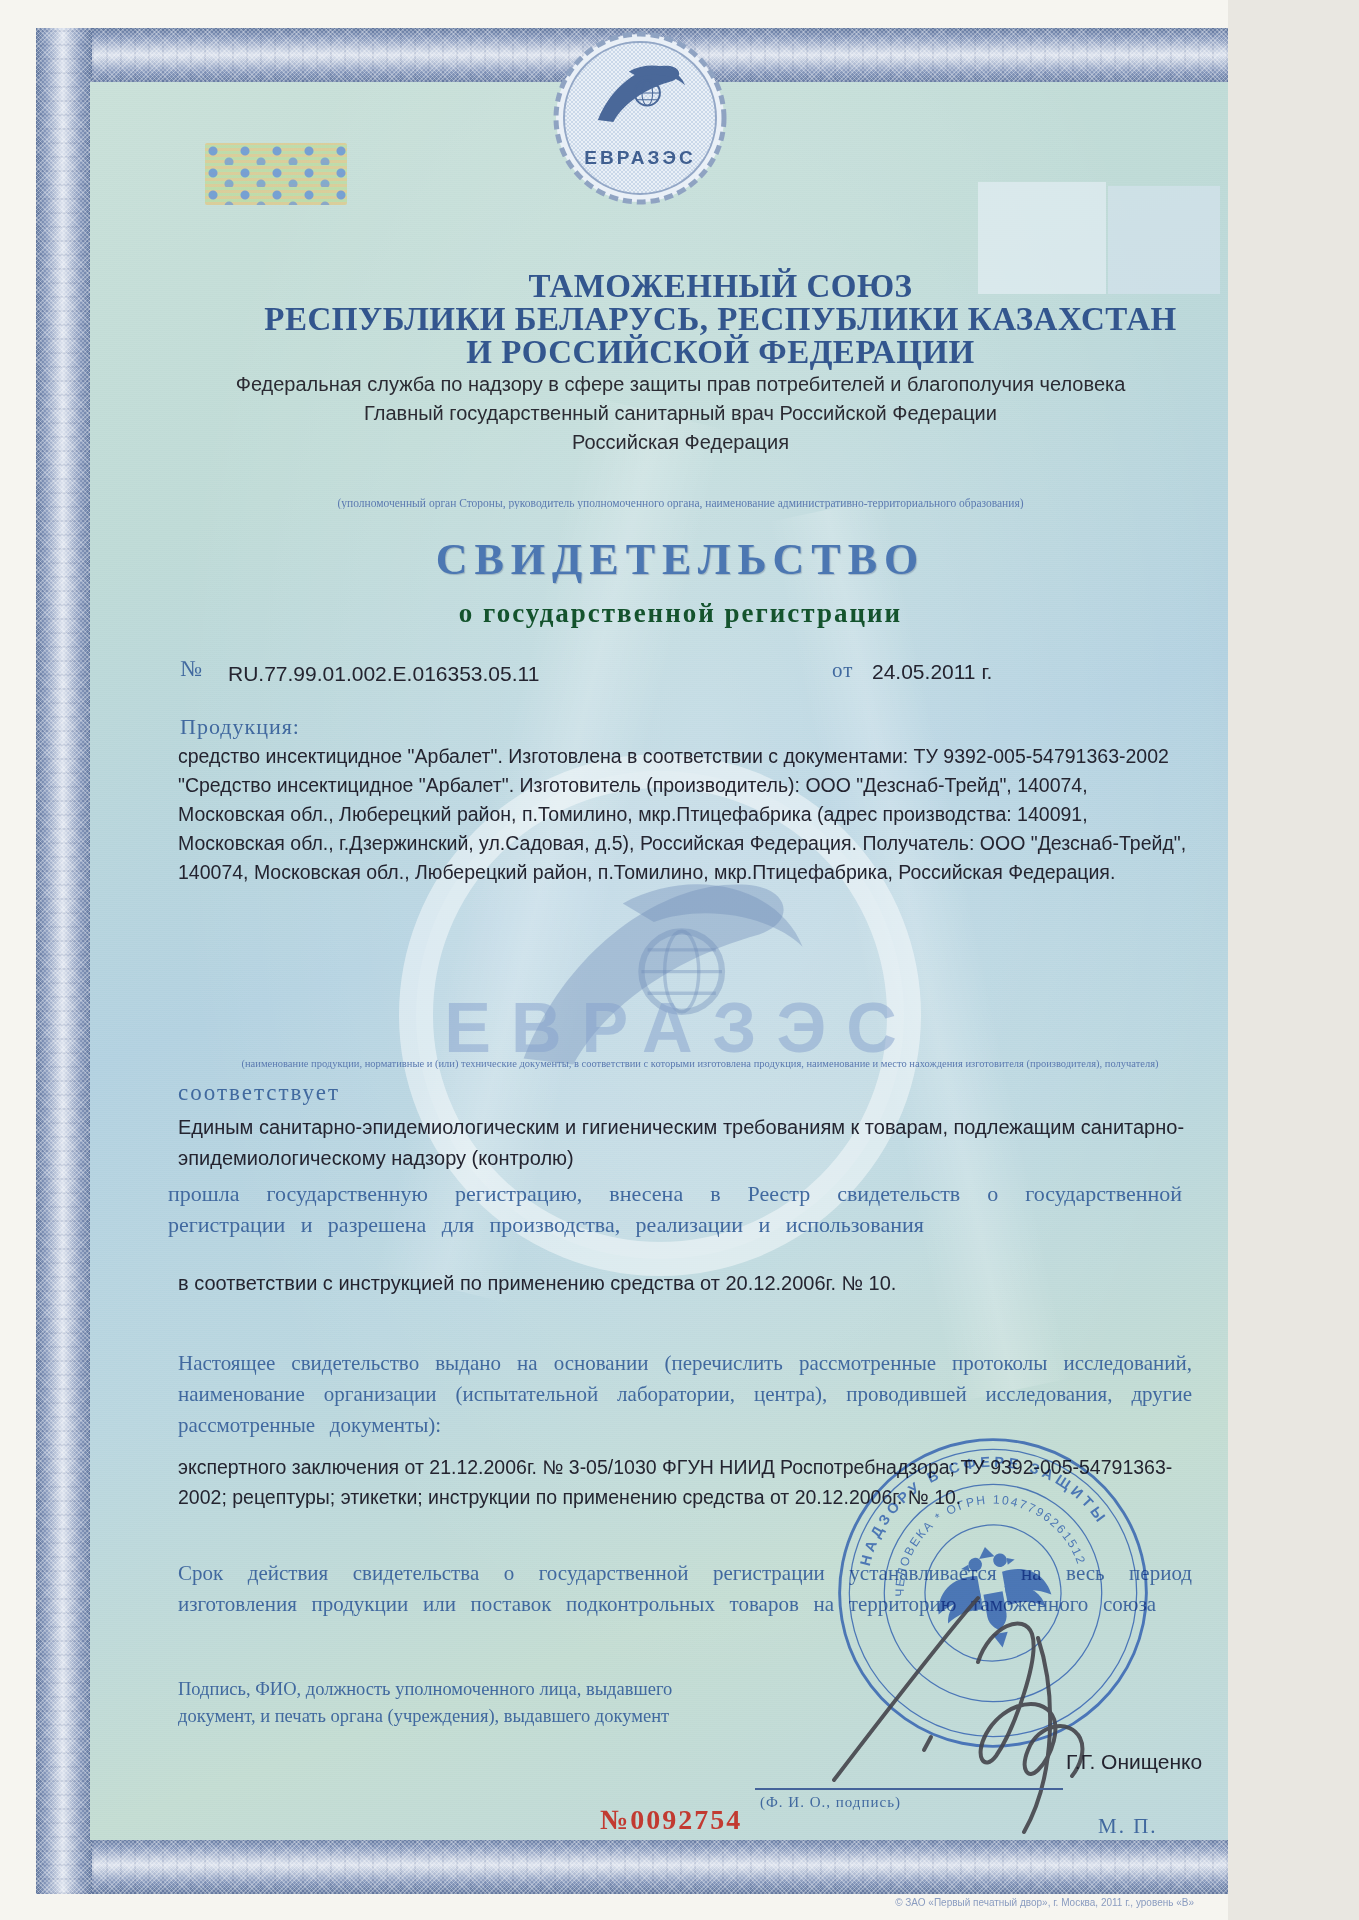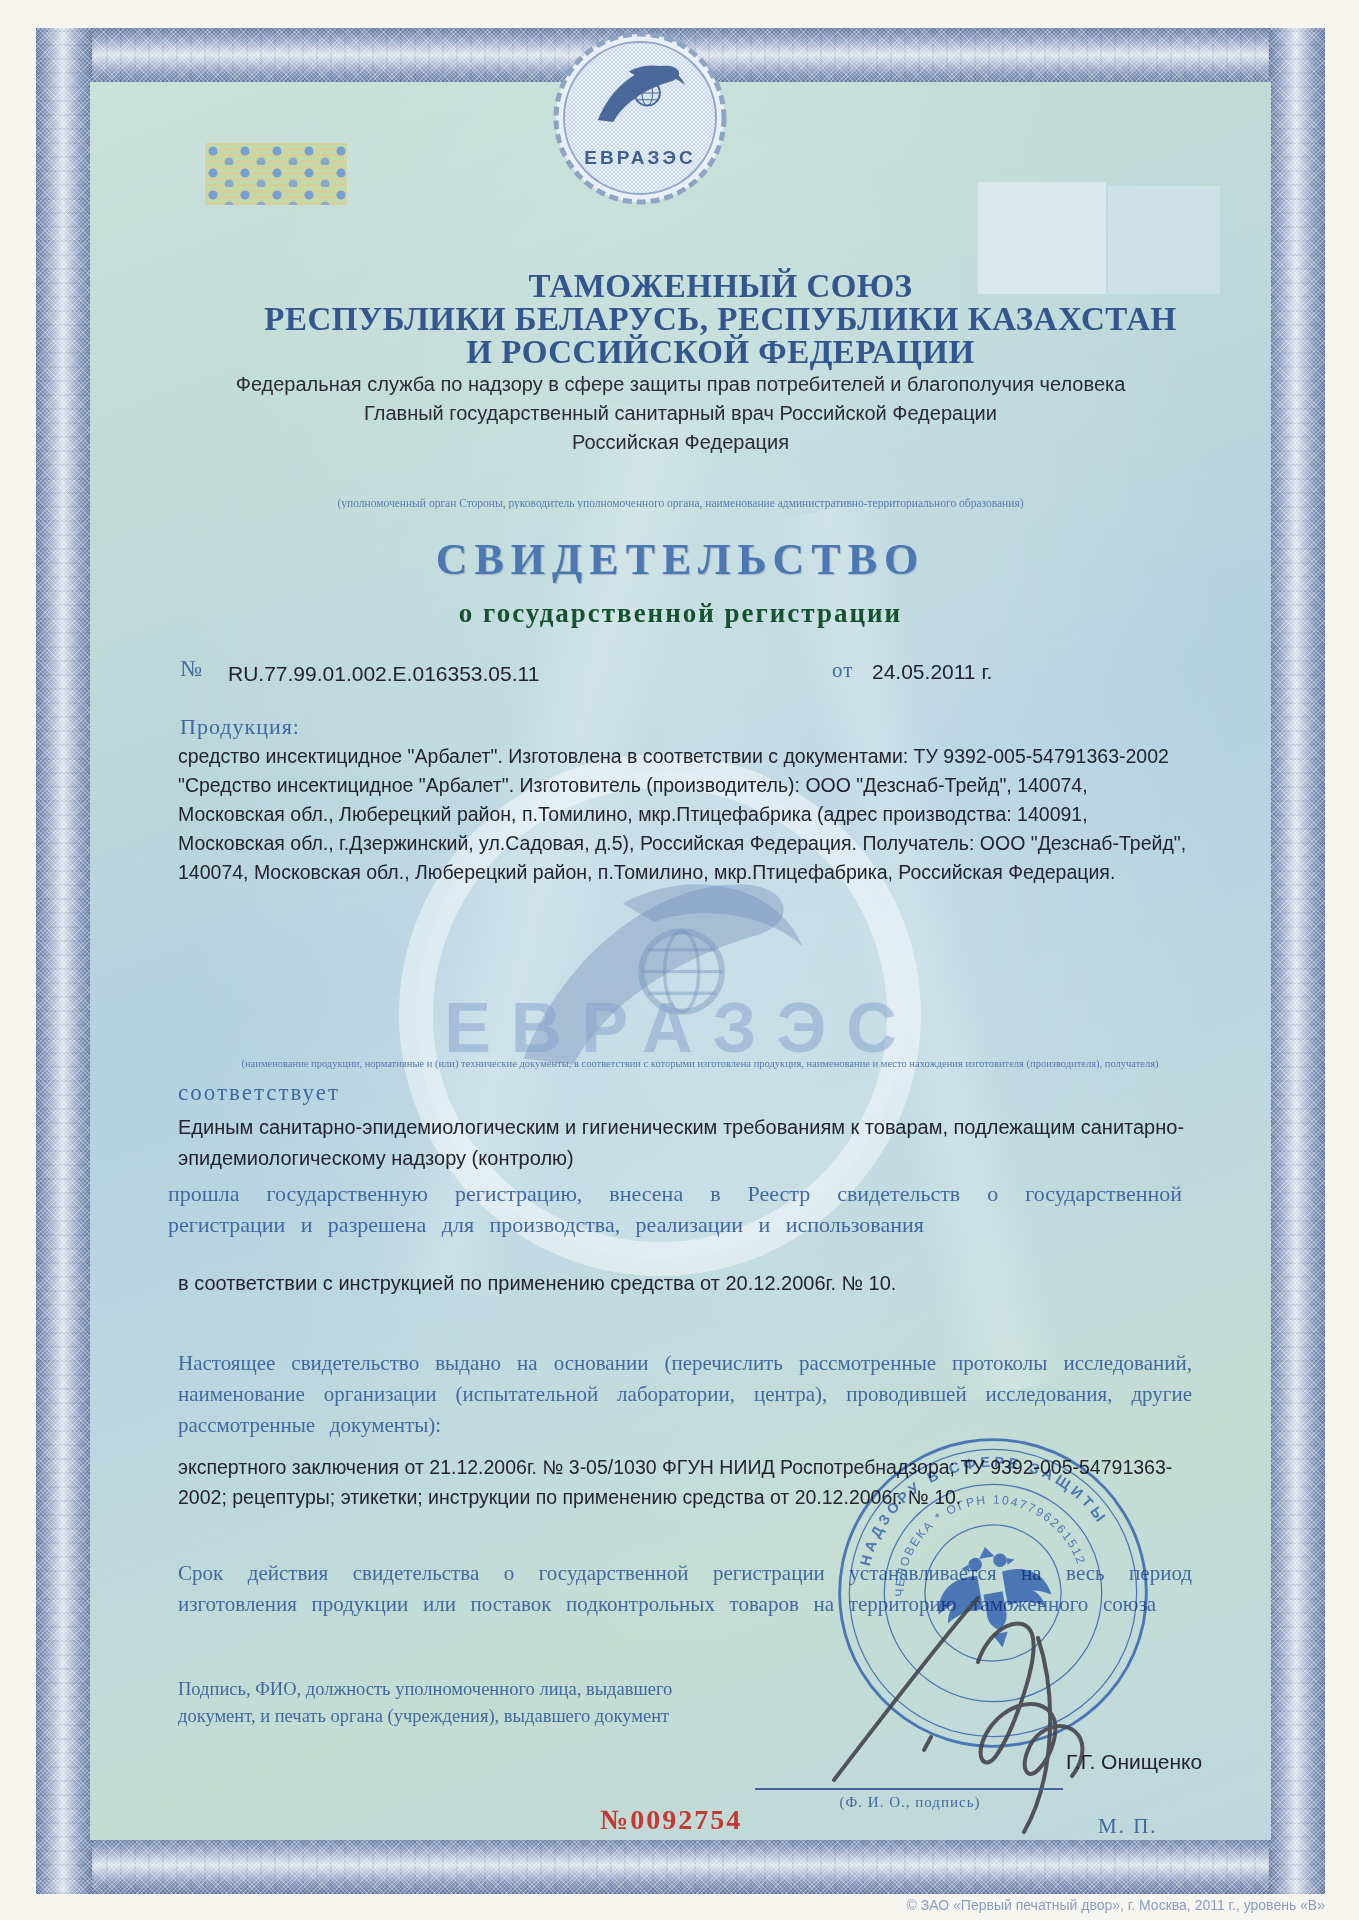--- a/index.html
+++ b/index.html
@@ -1,17 +1,17 @@
 <!DOCTYPE html>
 <html><head>
 <meta charset="utf-8">
 <style>
   html,body{margin:0;padding:0;}
   body{background:#e9e7e1;font-family:"Liberation Sans",sans-serif;}
-  .page{position:relative;width:1359px;height:1920px;background:#f6f5f0;overflow:hidden;}
+  .page{position:relative;width:1228px;height:1920px;background:#f6f5f0;overflow:hidden;}
   
   .bstrip{position:absolute;z-index:1;}
   .b-horiz{background:
     repeating-linear-gradient(45deg, rgba(255,255,255,.28) 0 1px, transparent 1px 3px),
     repeating-linear-gradient(-45deg, rgba(255,255,255,.28) 0 1px, transparent 1px 3px),
     repeating-linear-gradient(90deg, rgba(40,60,110,.10) 0 2px, transparent 2px 14px),
     linear-gradient(to bottom,#64799f 0%,#8496ba 16%,#dde3ee 48%,#8496ba 80%,#64799f 100%);}
   .b-vert{background:
     repeating-linear-gradient(45deg, rgba(255,255,255,.28) 0 1px, transparent 1px 3px),
     repeating-linear-gradient(-45deg, rgba(255,255,255,.28) 0 1px, transparent 1px 3px),
@@ -57,21 +57,21 @@
   
   .wm{position:absolute;left:395px;top:750px;width:530px;height:530px;z-index:3;}
   .wm-text{position:absolute;left:90px;top:988px;width:1181px;text-align:center;z-index:3;
     font-family:"Liberation Sans",sans-serif;font-weight:bold;font-size:70px;letter-spacing:20px;
     color:rgba(132,160,203,.50);}
   
   .stamp{position:absolute;left:828px;top:1428px;width:330px;height:330px;z-index:7;opacity:.82;mix-blend-mode:multiply;}
   .signature{position:absolute;left:826px;top:1540px;width:330px;height:300px;z-index:8;}
   .sigline{position:absolute;left:755px;top:1788px;width:308px;height:2px;background:#44639a;z-index:9;}
   .footer{position:absolute;right:34px;top:1897px;z-index:5;font-family:"Liberation Sans",sans-serif;
-    font-size:14px;color:#8a9cc0;}
+    font-size:10px;color:#8a9cc0;}
 </style>
 </head>
 <body>
 
 <div class="page">
 
   <div class="bstrip b-horiz b-top"></div>
   <div class="bstrip b-horiz b-bottom"></div>
   <div class="bstrip b-vert b-left"></div>
   <div class="bstrip b-vert b-right"></div>
@@ -184,20 +184,20 @@
   <svg class="signature" viewBox="0 0 330 300">
     <g fill="none" stroke="#45454c" stroke-width="4" stroke-linecap="round" opacity="0.9">
       <path d="M8,240 C60,172 120,94 152,58"></path>
       <path d="M98,210 l7,-13"></path>
       <path d="M152,122 C164,86 198,72 206,94 C214,118 188,190 170,216 C158,232 148,216 160,194 C174,168 208,154 224,172 C236,186 226,216 212,230 C202,240 194,230 202,210 C212,184 244,178 254,198 C260,210 254,226 246,236"></path>
       <path d="M212,98 C230,152 230,236 198,292"></path>
     </g>
   </svg>
 
   <div class="sigline"></div>
-  <div class="t serif-blue" style="left:760px;top:1794px;width:300px;text-align:center;font-size:15px;letter-spacing:1px;z-index:9">(Ф. И. О., подпись)</div>
+  <div class="t serif-blue" style="left:760px;top:1794px;width:300px;text-align:left;font-size:15px;letter-spacing:1px;z-index:9">(Ф. И. О., подпись)</div>
   <div class="t sans-dark" style="left:1066px;top:1750px;font-size:21px;z-index:9">Г.Г. Онищенко</div>
   <div class="t red-num" style="left:600px;top:1804px;z-index:9">№0092754</div>
   <div class="t serif-blue" style="left:1098px;top:1814px;font-size:21px;letter-spacing:2px;z-index:9">М. П.</div>
 
   <div class="footer">© ЗАО «Первый печатный двор», г. Москва, 2011 г., уровень «В»</div>
 
 </div>
 
 </body></html>

